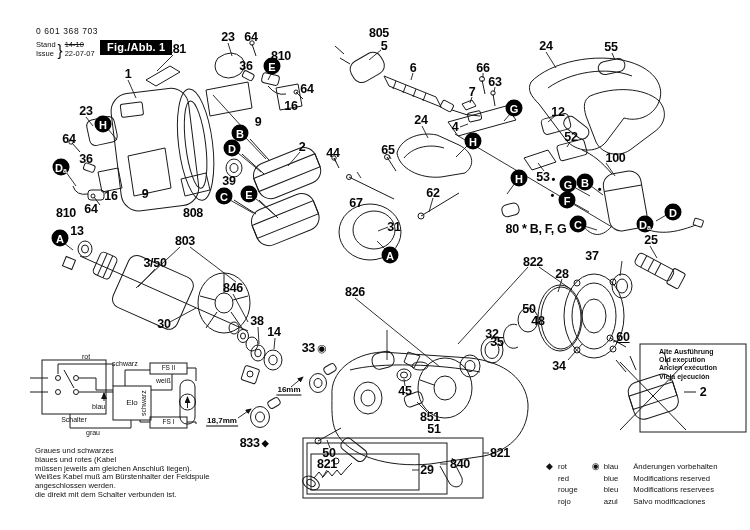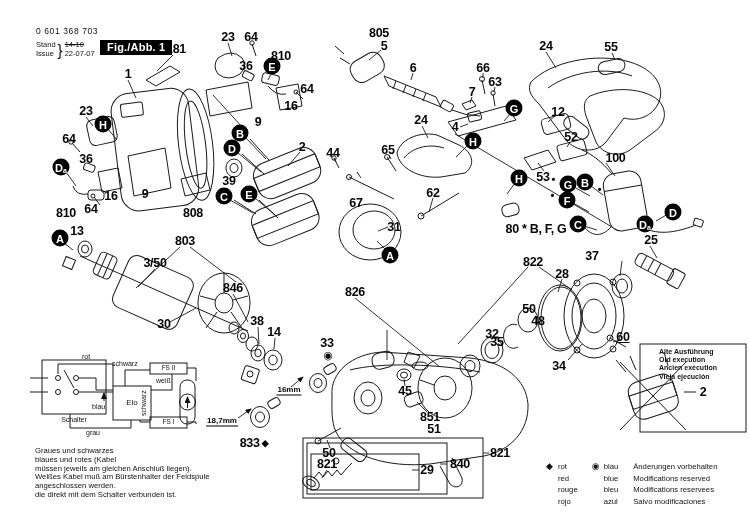--- a/index.html
+++ b/index.html
@@ -586,21 +586,21 @@
       </div>
       <div class="plbl num" style="left: 559px; top: 366px;">
         <span>34</span>
       </div>
       <div class="plbl num" style="left: 623px; top: 337px; text-decoration: underline;">
         <span>60</span>
       </div>
       <div class="plbl num" style="left: 355px; top: 292px;">
         <span>826</span>
       </div>
-      <div class="plbl num" style="left: 327px; top: 348px; flex-direction: column;">
+      <div class="plbl num" style="left: 314px; top: 348px;">
         <span>33</span>
         <span class="icon-target">◉</span>
       </div>
       <div class="plbl num" style="left: 405px; top: 391px;">
         <span>45</span>
       </div>
       <div class="plbl num" style="left: 430px; top: 417px;">
         <span>851</span>
       </div>
       <div class="plbl num" style="left: 434px; top: 429px;">

